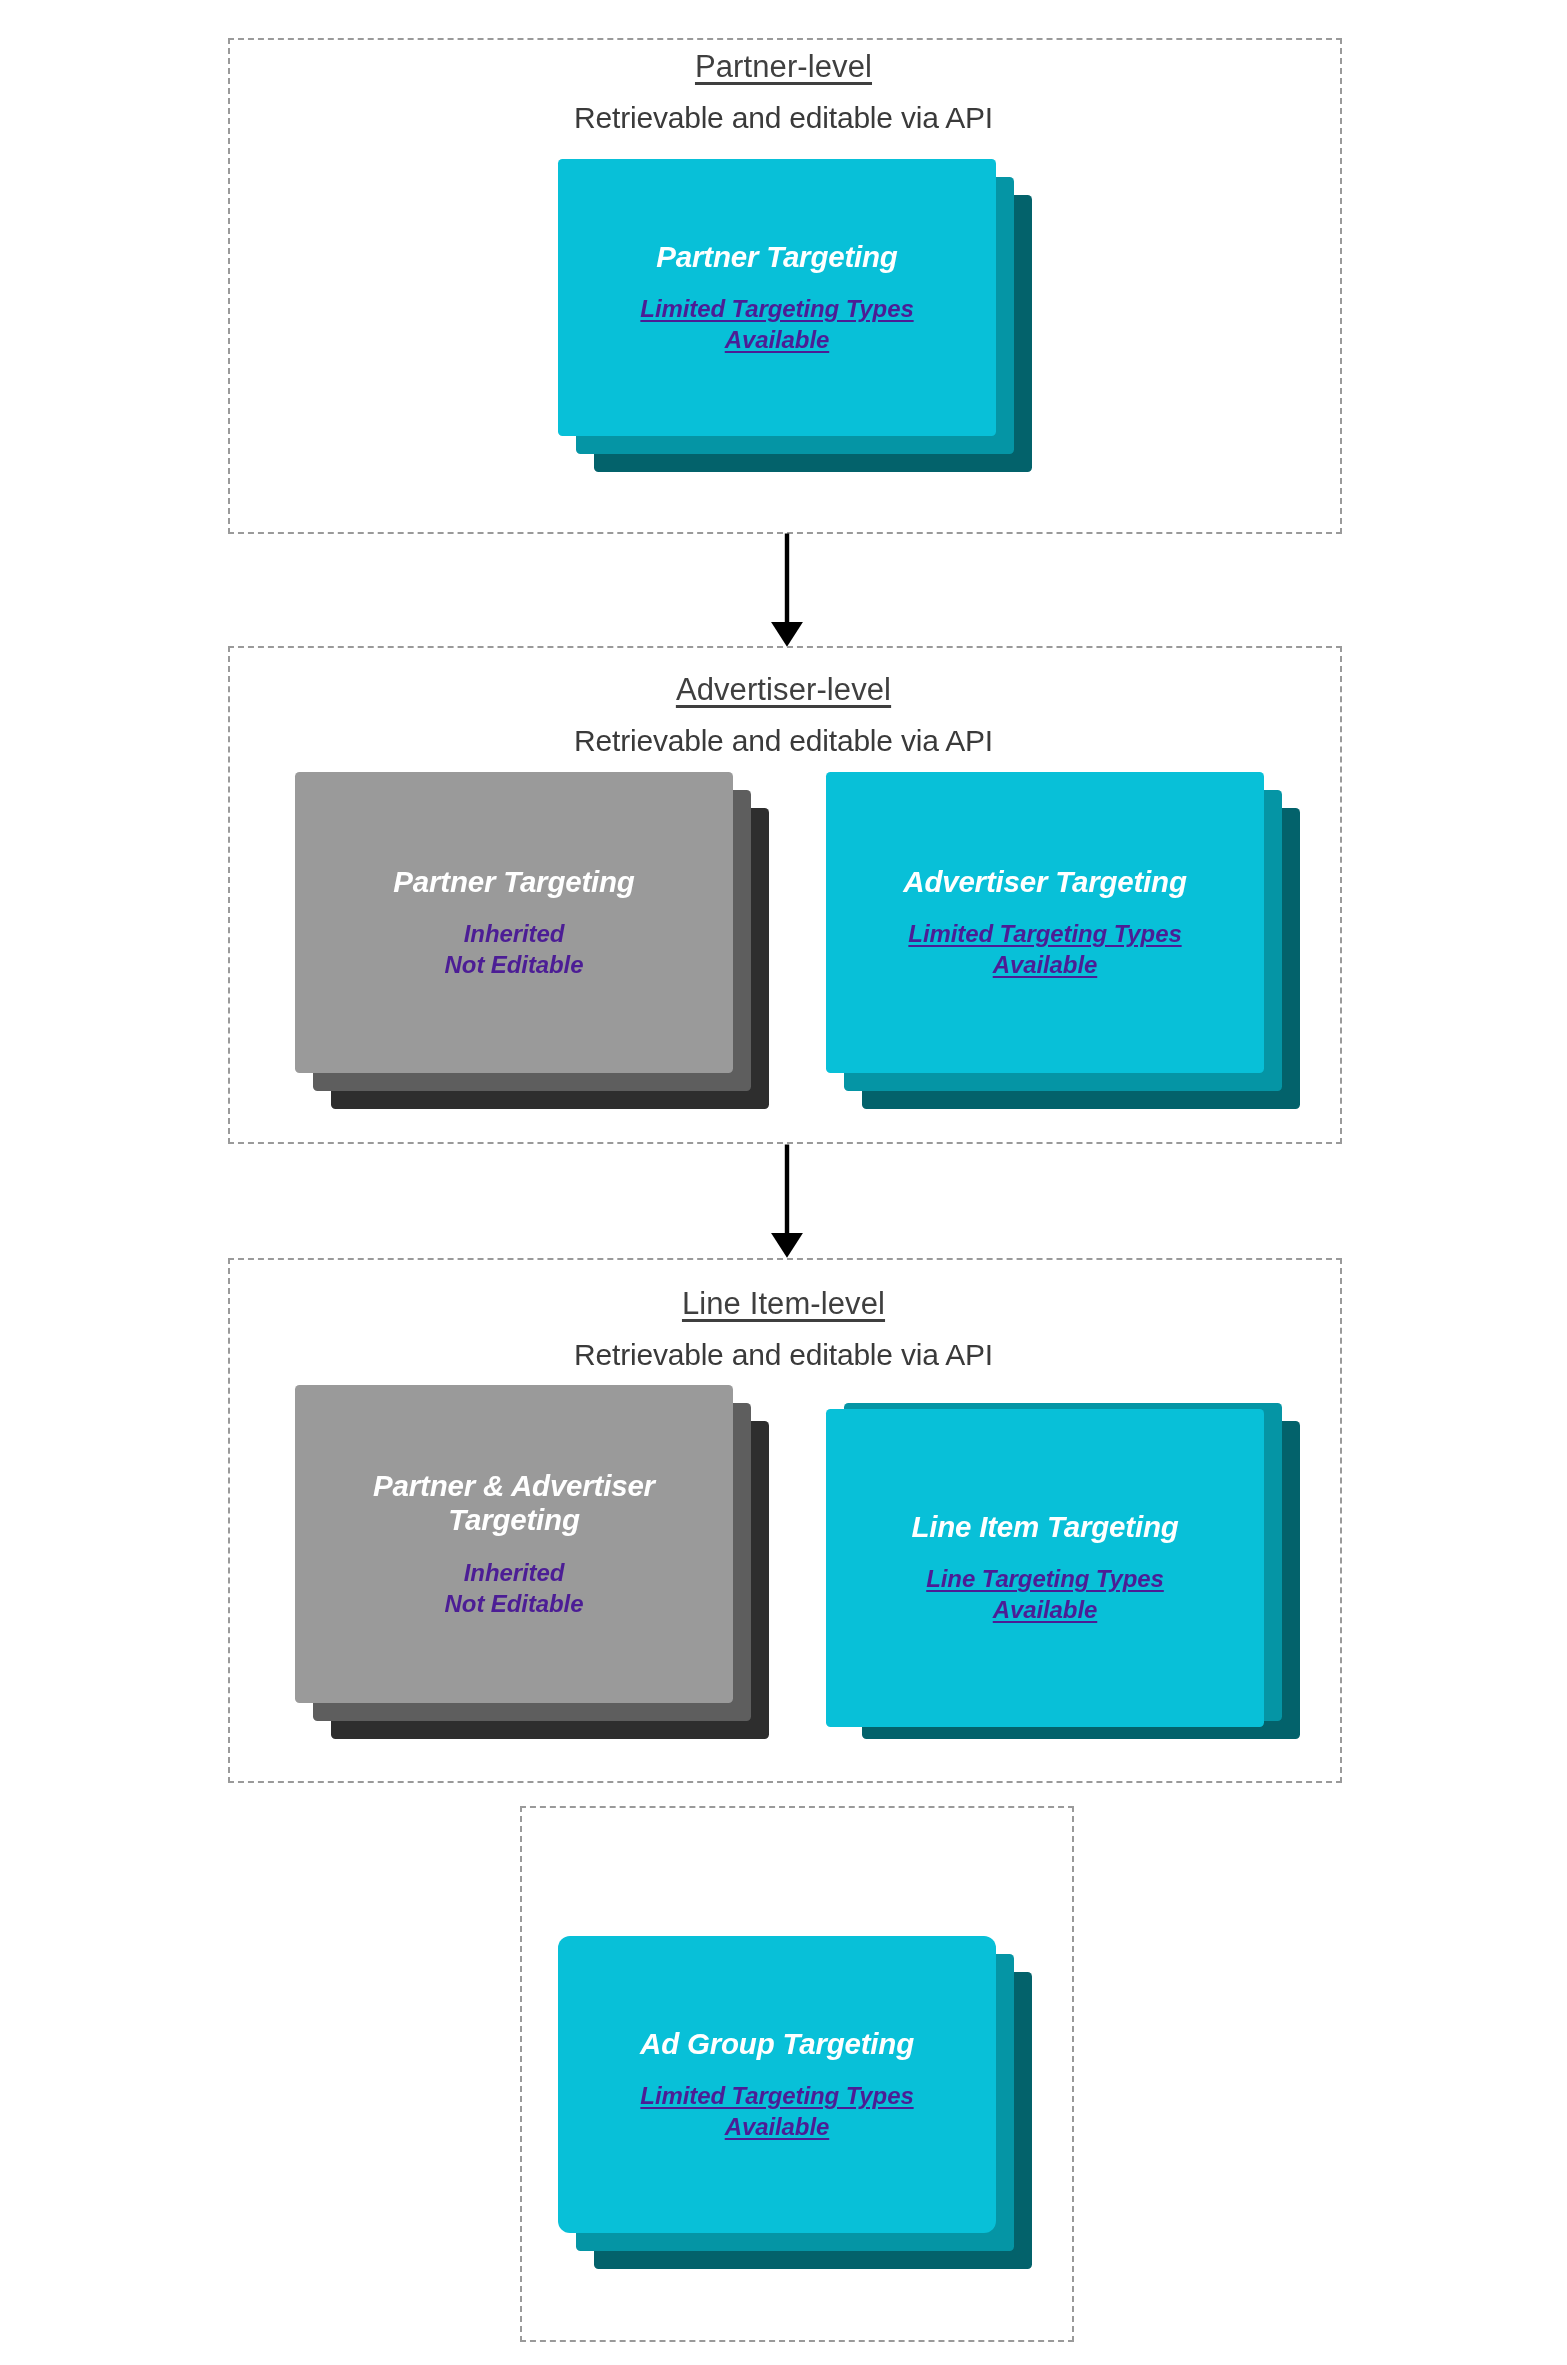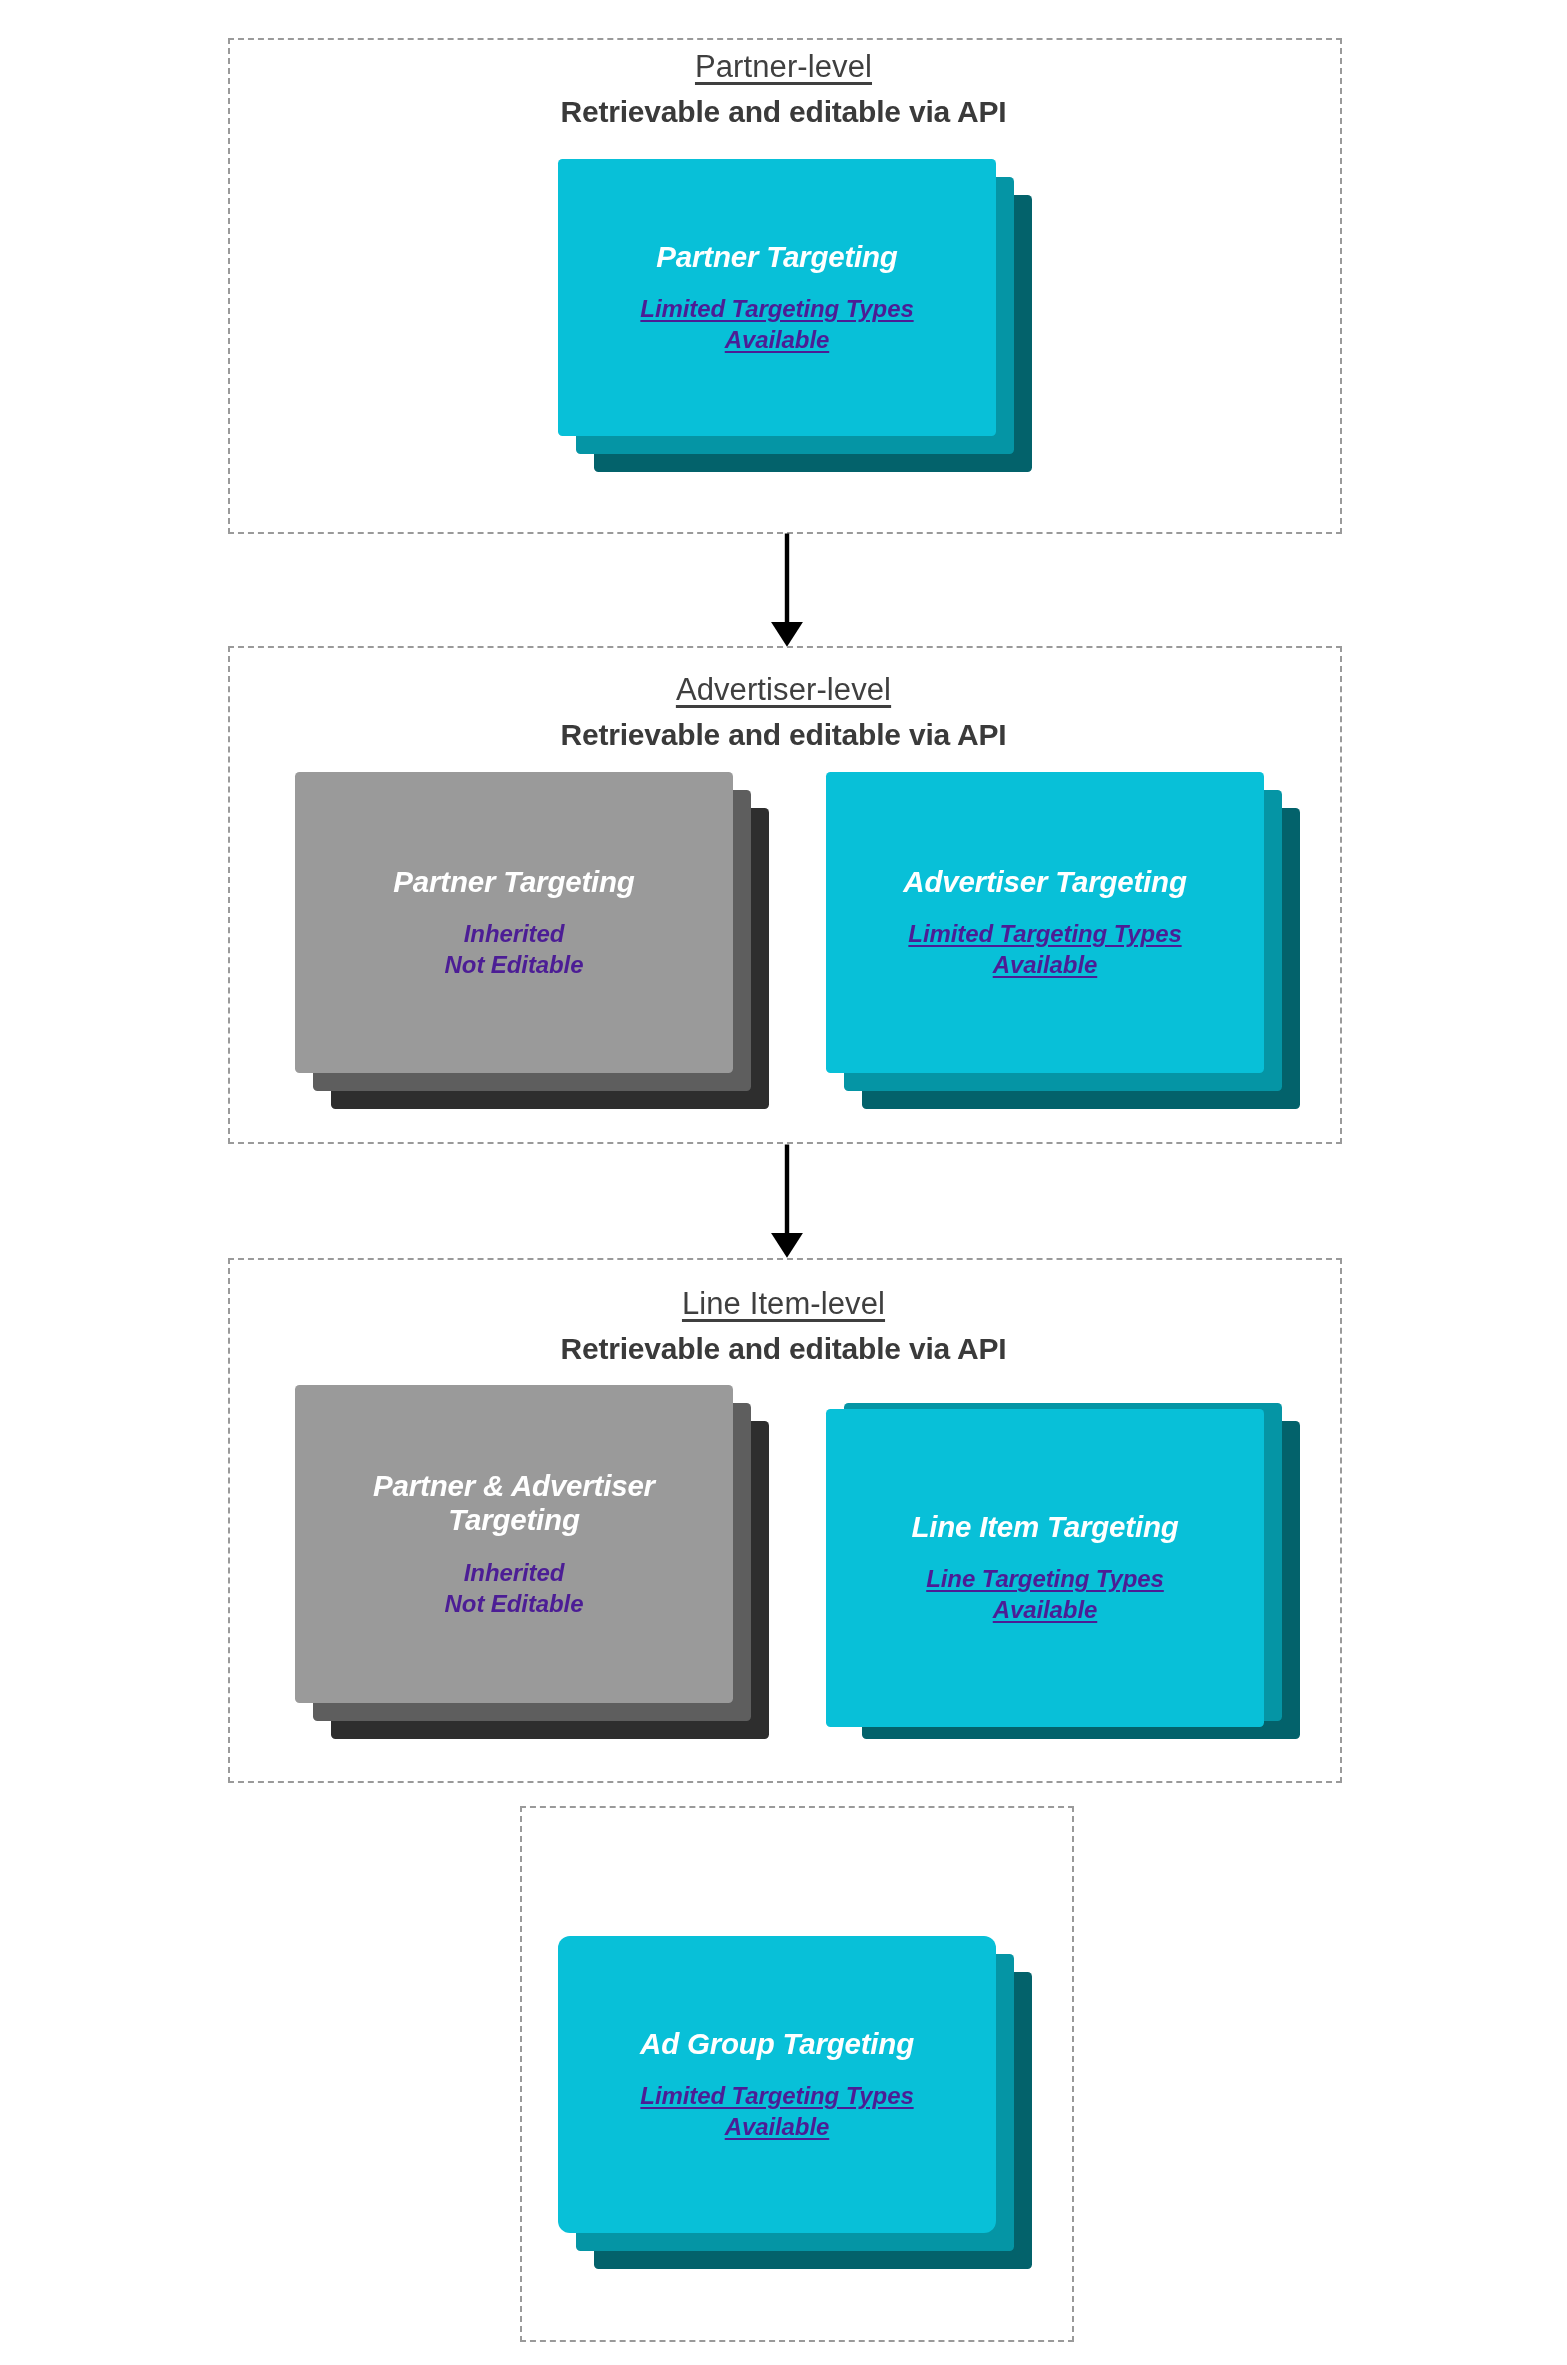--- a/index.html
+++ b/index.html
@@ -43,24 +43,24 @@
     font-weight: 400;
     color: #3f3f3f;
     line-height: 1.18;
     text-decoration: underline;
     text-underline-offset: 4.5px;
     letter-spacing: 0.1px;
   }
   .level-sub {
     display: block;
     font-size: 30px;
-    font-weight: 700;
+    font-weight: 400;
     color: #3a3a3a;
     line-height: 1.22;
-    margin-top: 8px;
+    margin-top: 14px;
     letter-spacing: -0.2px;
   }
   .level-sub.danger {
     color: #ff2d0a;
   }
 
   
   .stack {
     position: absolute;
   }

